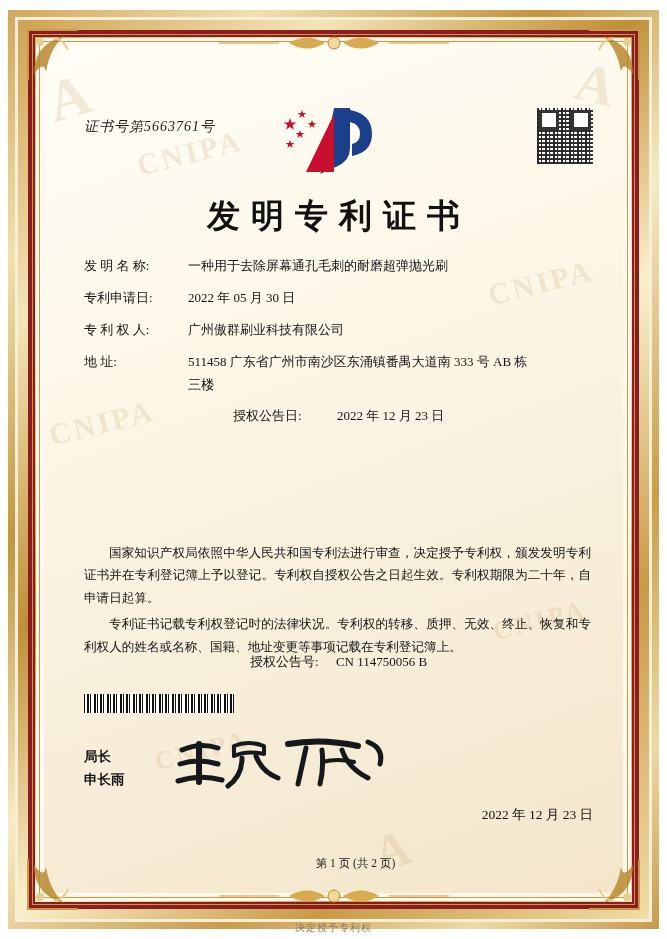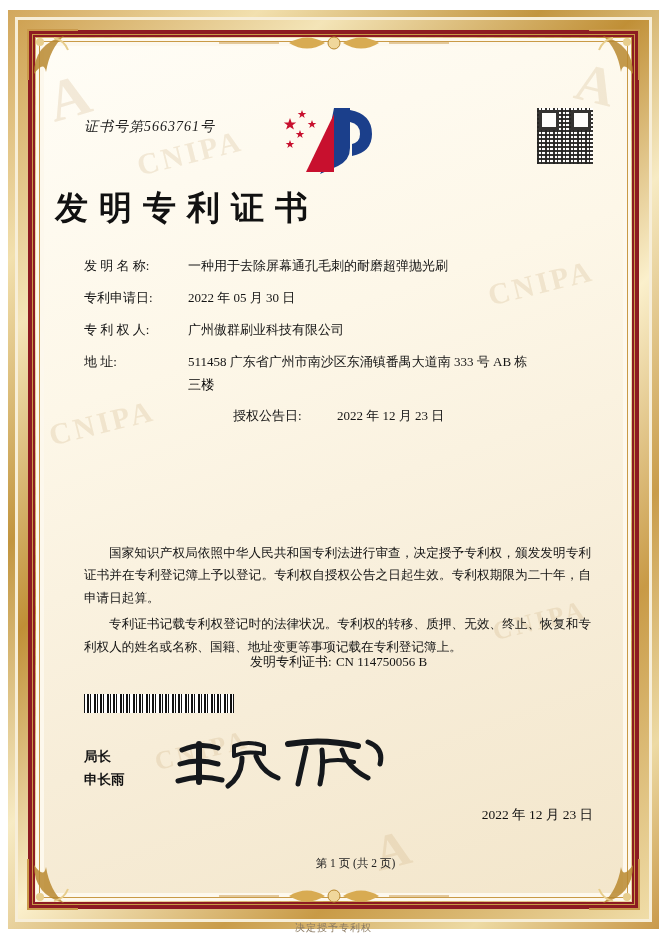--- a/index.html
+++ b/index.html
@@ -162,21 +162,22 @@
     left: 50%;
     transform: translateX(-50%);
     top: 58px;
     width: 108px; height: 74px;
   }
 
   
   .title {
     position: absolute;
     left: 0; right: 0;
-    top: 140px;
+    top: 148px;
+    text-align: center;
     font-size: 33px;
     font-weight: bold;
     letter-spacing: 11px;
     color: #111;
     font-family: "Liberation Serif", "DejaVu Serif", serif;
     text-indent: 11px;
   }
 
   
   .fields {
@@ -346,21 +347,21 @@
         <div class="val">511458 广东省广州市南沙区东涌镇番禺大道南 333 号 AB 栋</div>
       </div>
       <div class="sub-line">三楼</div>
 
       <div class="row two-col">
         <div class="seg1">
           <div class="lbl-plain">授权公告日:</div>
           <div class="val">2022 年 12 月 23 日</div>
         </div>
         <div class="seg2">
-          <div class="lbl2">发明专利证书:</div>
+          <div class="lbl2">授权公告号:</div>
           <div class="val">CN 114750056 B</div>
         </div>
       </div>
 
     </div>
 
     <div class="body-text">
       <p>国家知识产权局依照中华人民共和国专利法进行审查，决定授予专利权，颁发发明专利证书并在专利登记簿上予以登记。专利权自授权公告之日起生效。专利权期限为二十年，自申请日起算。</p>
       <p>专利证书记载专利权登记时的法律状况。专利权的转移、质押、无效、终止、恢复和专利权人的姓名或名称、国籍、地址变更等事项记载在专利登记簿上。</p>
     </div>

